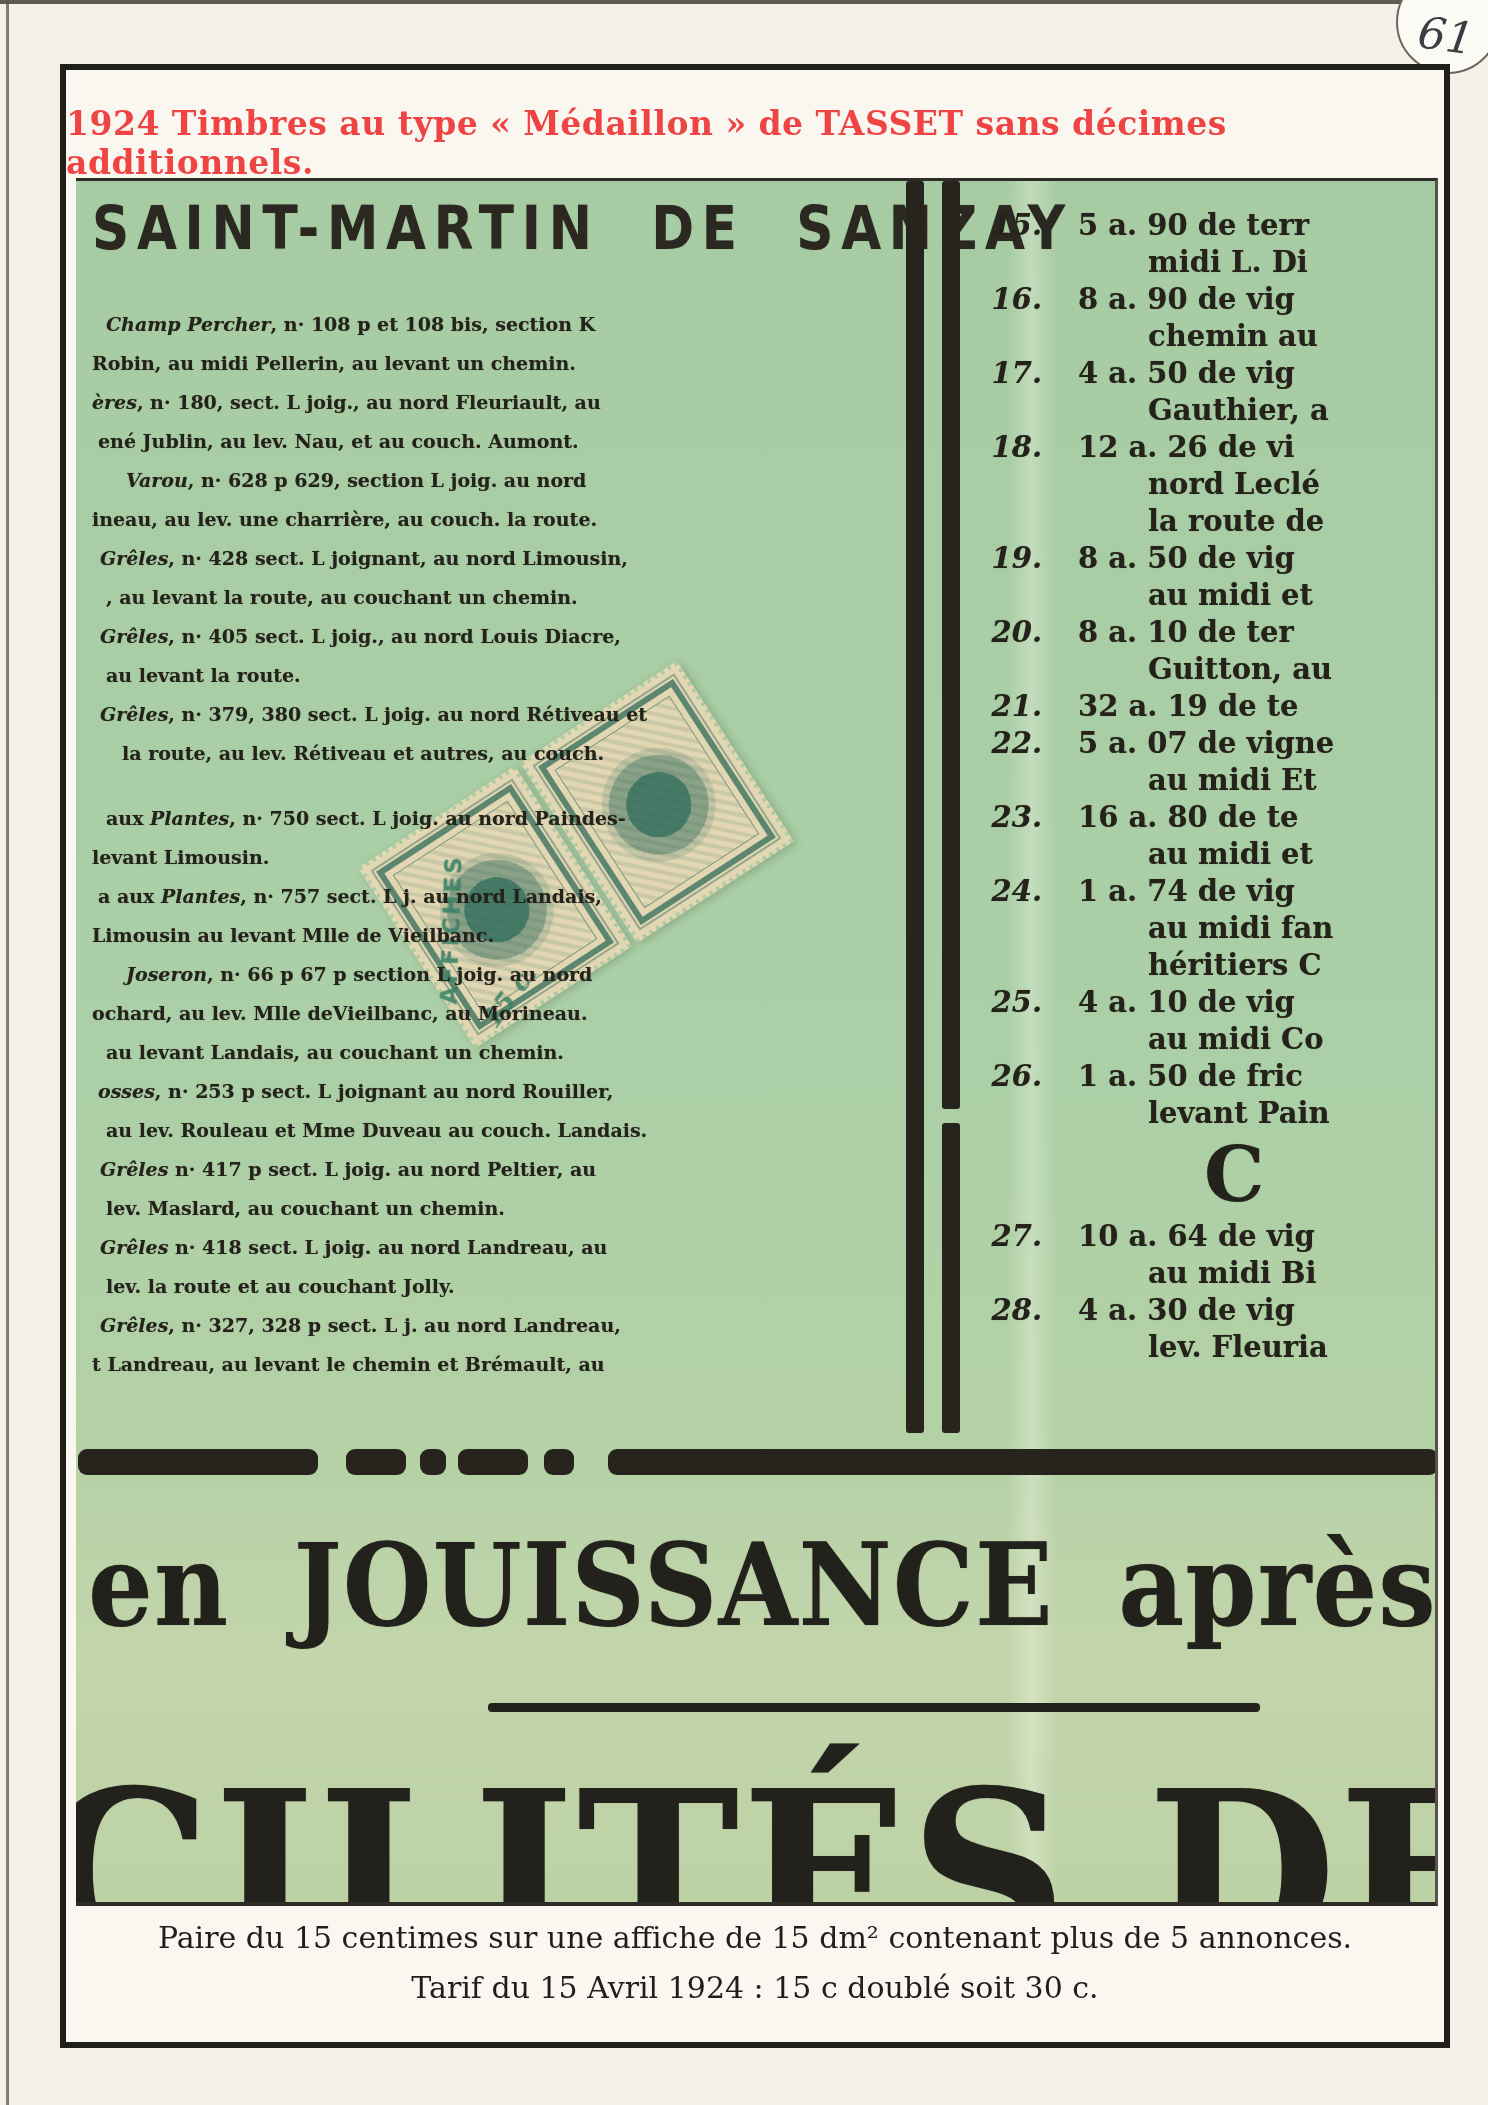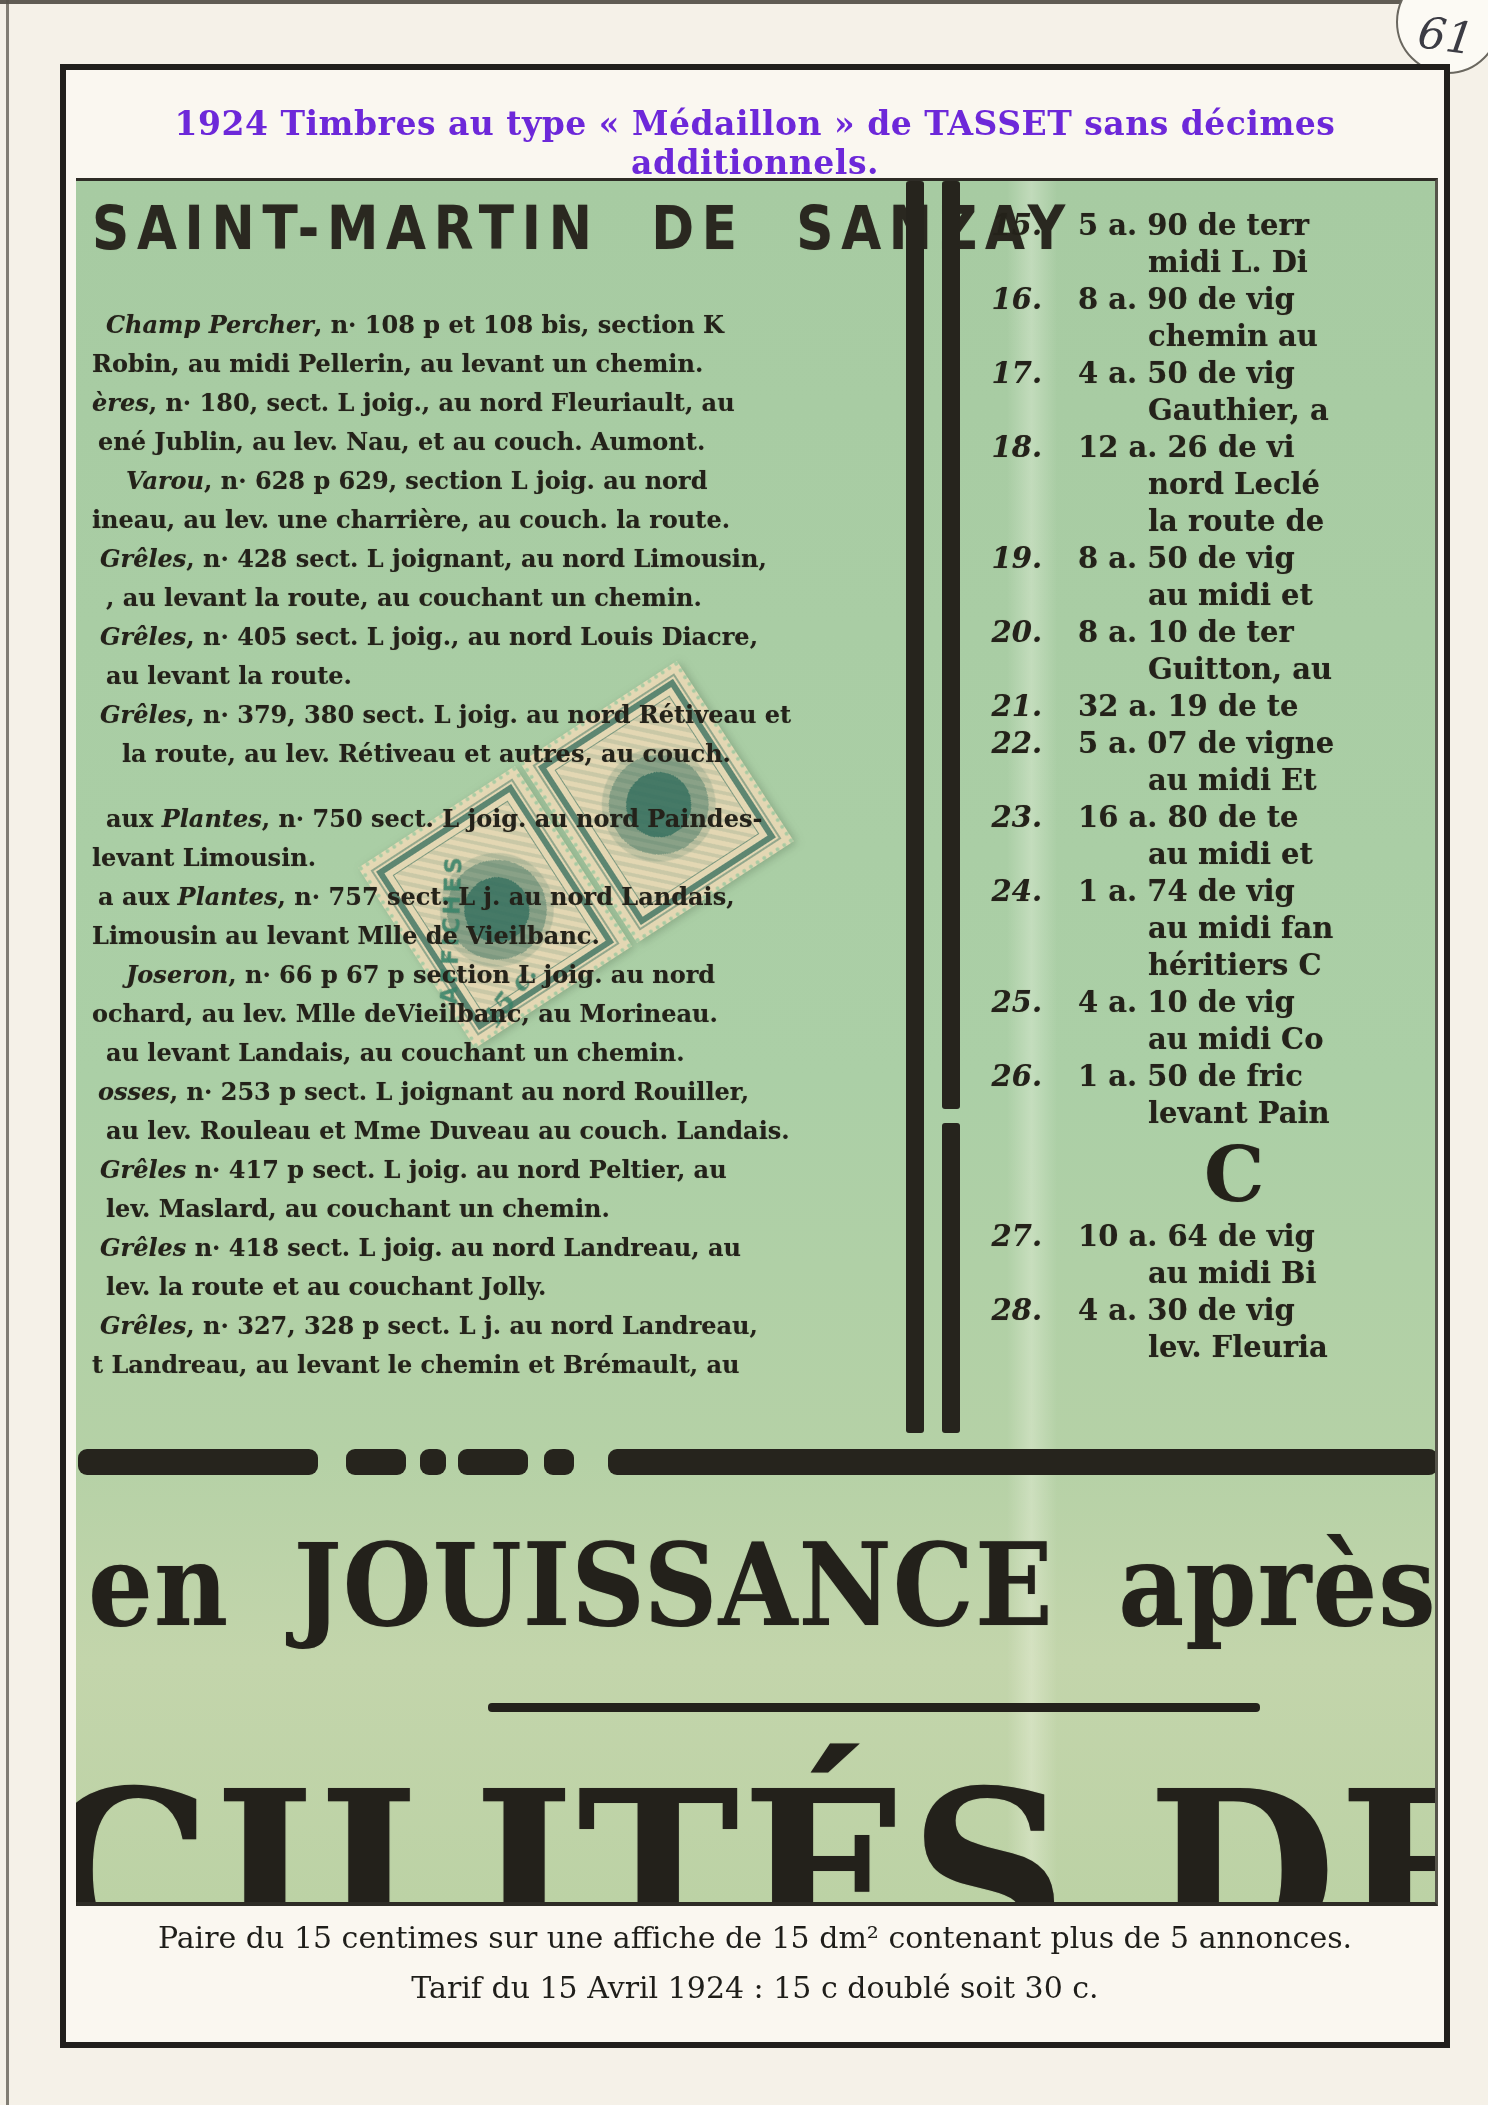--- a/index.html
+++ b/index.html
@@ -14,43 +14,43 @@
     position:absolute;left:1396px;top:-30px;width:100px;height:100px;border-radius:50%;
     border:2px solid #6a675f;background:#fcfaf4;display:flex;align-items:center;justify-content:center;
   }
   .page-circle span{font-style:italic;font-size:44px;color:#3c3c44;transform:rotate(8deg);padding-top:26px;}
 
   .frame{
     position:absolute;left:60px;top:64px;width:1390px;height:1984px;box-sizing:border-box;
     border:6px solid #211f1c;background:#faf7f0;
   }
   .title{
-    position:absolute;top:34px;left:0;right:0;text-align:center;
-    font-weight:bold;font-size:33px;color:#6d28d9;letter-spacing:.5px;
+    position:absolute;top:34px;left:0;right:0;text-align:left;
+    font-weight:bold;font-size:33px;color:#ef4444;letter-spacing:.5px;
   }
 
   .poster{
     position:absolute;left:10px;top:108px;width:1362px;height:1728px;box-sizing:border-box;
     overflow:hidden;
     border-top:3px solid #2e2c26;border-bottom:4px solid #2e2c26;border-right:3px solid #55534a;
     background:
       linear-gradient(90deg, rgba(255,255,244,0) 0 68.5%, rgba(255,255,244,.30) 70.3%, rgba(255,255,244,0) 72.2%),
       linear-gradient(180deg,#a7cba2 0%,#abcfa6 52%,#b5d1a6 74%,#c3d5ab 86%,#bcd2a5 100%);
     color:#24221a;
   }
   .poster *{text-shadow:0 0 1px rgba(36,34,26,.35);}
 
   .headline{
     position:absolute;left:16px;top:12px;z-index:2;white-space:nowrap;
     font-family:"DejaVu Sans",sans-serif;font-weight:bold;font-size:60px;color:#2a2820;
     letter-spacing:9px;word-spacing:30px;transform:scaleX(.86);transform-origin:left center;
   }
 
   .left-col{position:absolute;left:0;top:124px;width:842px;z-index:2;
-    font-weight:bold;font-size:24px;line-height:39px;white-space:nowrap;overflow:hidden;}
+    font-weight:bold;font-size:19px;line-height:39px;white-space:nowrap;overflow:hidden;}
   .left-col .line{height:39px;}
   .left-col .spacer{height:26px;}
   .left-col .it{font-style:italic;}
 
   .vbar{position:absolute;width:18px;background:#26241d;z-index:2;border-radius:3px;}
 
   .right-col{position:absolute;left:900px;top:26px;width:470px;z-index:2;
     font-weight:bold;font-size:29px;line-height:37px;white-space:nowrap;}
   .rline{height:37px;}
   .rline .num{display:inline-block;width:66px;text-align:right;font-style:italic;margin-right:36px;}

